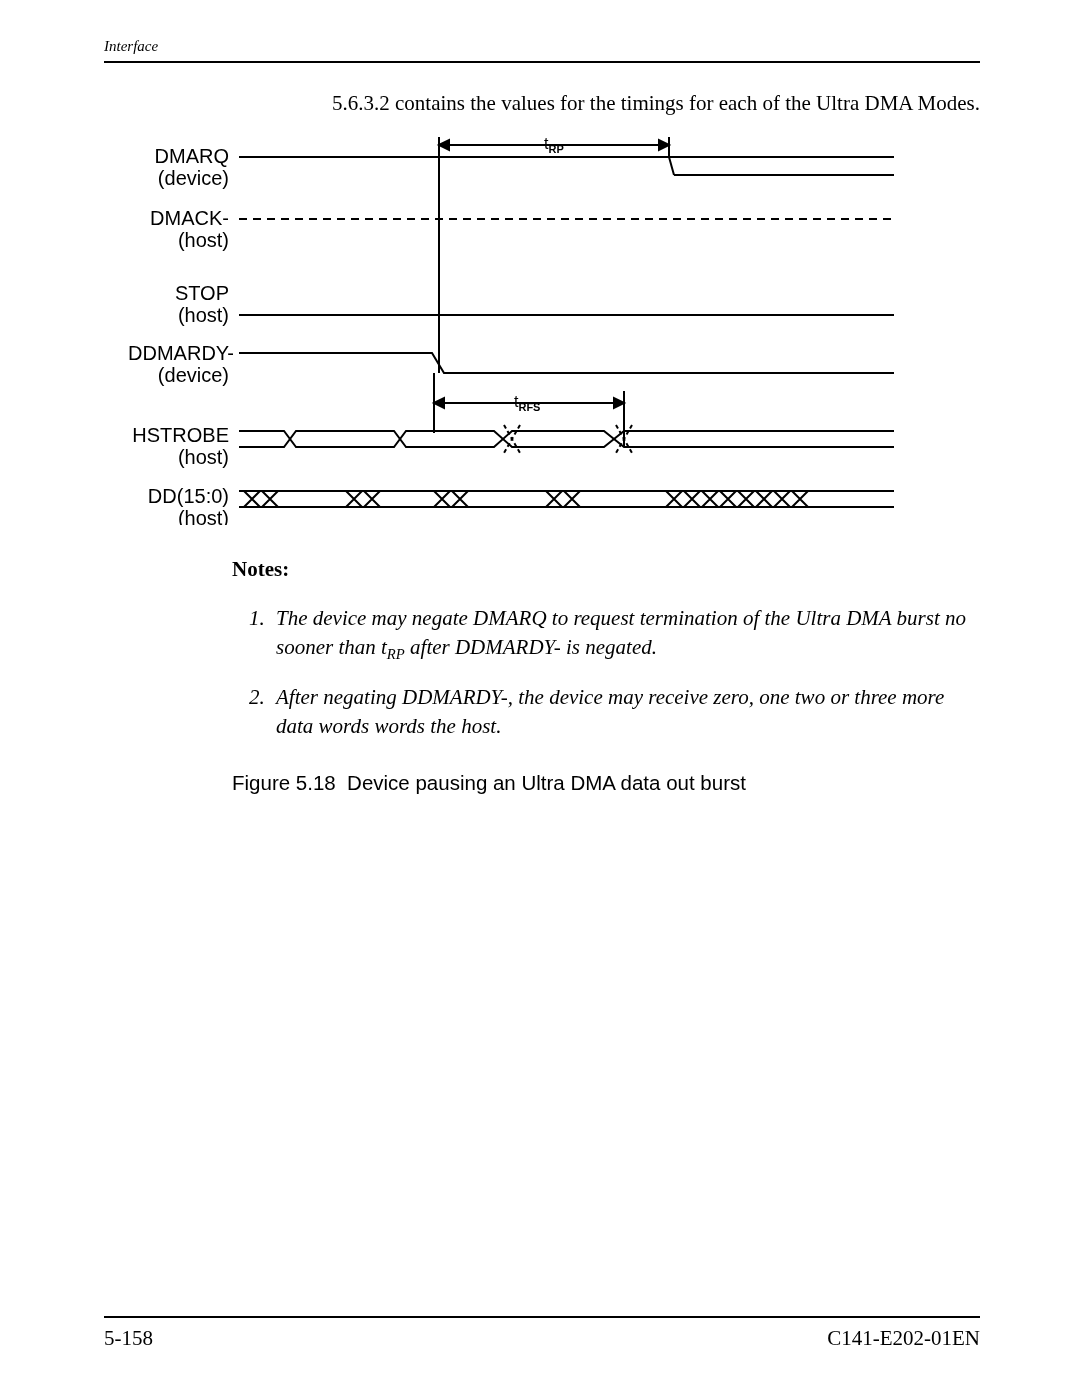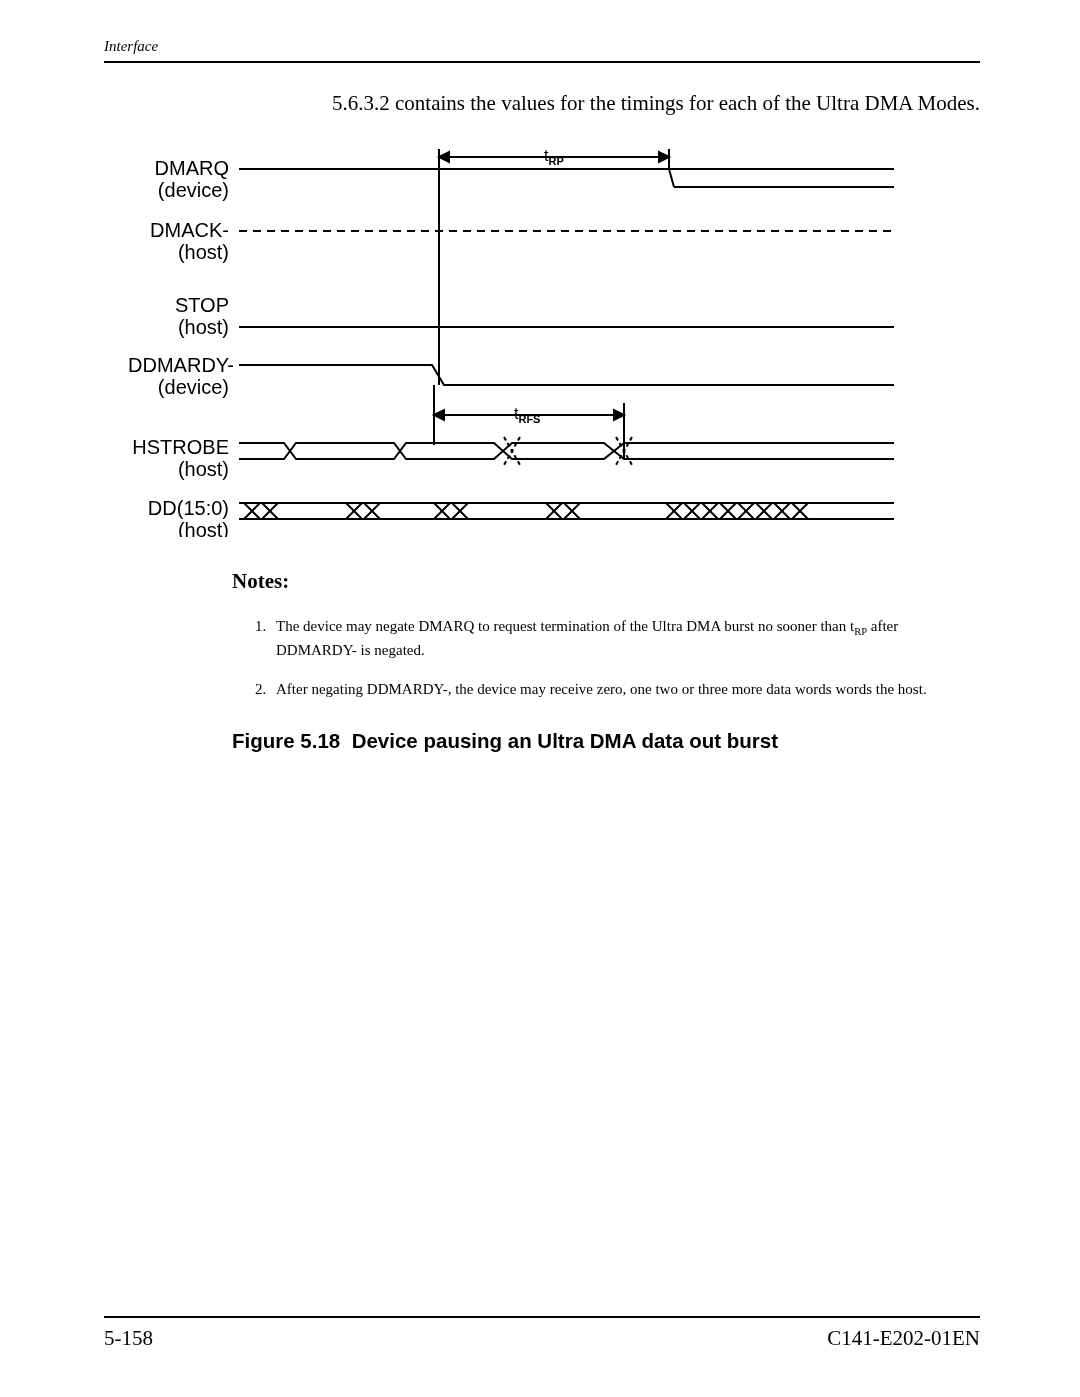--- a/index.html
+++ b/index.html
@@ -29,46 +29,47 @@
     font-size: 20.5px;
   }
   .lead-para {
     margin-top: 26px;
     margin-left: 128px;
     font-size: 21px;
     line-height: 1.35;
     text-align: right;
   }
   .diagram-wrap {
-    margin-top: 30px;
+    margin-top: 18px;
     margin-left: 10px;
   }
   .notes-block {
     margin-top: 28px;
     margin-left: 128px;
   }
   .notes-label {
     font-weight: bold;
     font-size: 21px;
   }
   .notes-list {
     margin: 22px 0 0 0;
     padding-left: 38px;
-    font-size: 15px;
+    font-size: 21px;
     line-height: 1.38;
+    font-style: italic;
   }
   .notes-list li {
     margin-bottom: 18px;
     padding-left: 6px;
   }
   .figure-caption {
     margin-top: 30px;
     margin-left: 128px;
     font-family: Arial, Helvetica, sans-serif;
-    font-weight: bold;
+    font-weight: normal;
     font-size: 20.5px;
   }
   .footer {
     position: absolute;
     left: 104px;
     right: 100px;
     bottom: 46px;
   }
   .footer-rule {
     border-top: 2px solid #000;

